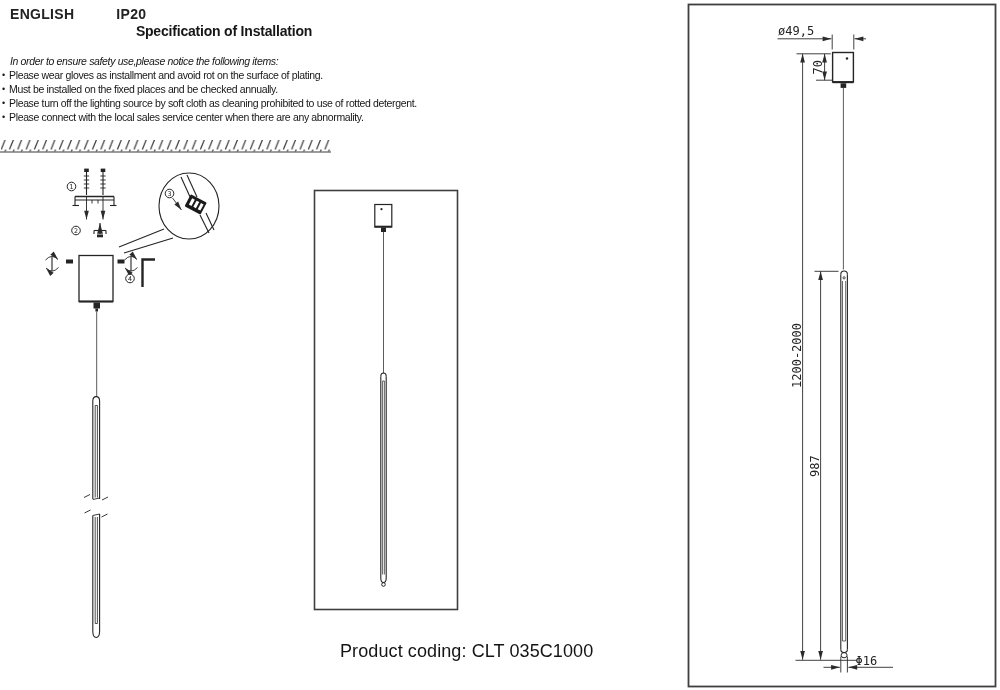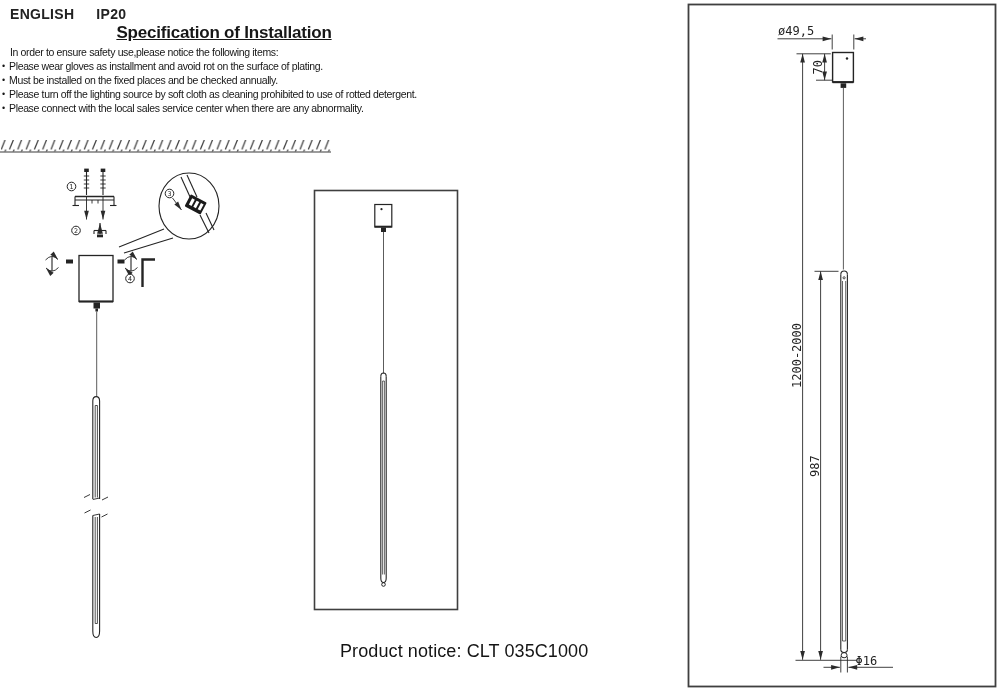--- a/index.html
+++ b/index.html
@@ -1,33 +1,33 @@
 <!DOCTYPE html>
 <html><head>
 <meta charset="utf-8">
 <style>
   html,body{margin:0;padding:0;}
   body{
     width:1000px;height:690px;position:relative;background:#ffffff;
     font-family:"Liberation Sans",sans-serif;color:#1a1a1a;overflow:hidden;
   }
   .hdr{
-    position:absolute;left:10px;top:6px;display:flex;gap:22px;
+    position:absolute;left:10px;top:6px;display:flex;gap:42px;
     font-size:14px;font-weight:700;letter-spacing:.3px;color:#222;
   }
   .specblock{position:absolute;left:2px;top:23px;width:444px;}
   .spec-title{
-    text-align:center;font-size:17px;font-weight:700;color:#161616;
-    margin-bottom:3px;letter-spacing:-0.2px;text-decoration:underline;
+    text-align:center;font-size:14px;font-weight:700;color:#161616;
+    margin-bottom:16px;letter-spacing:-0.2px;
   }
   .line{
     font-size:10.5px;line-height:13.6px;letter-spacing:-0.35px;
     white-space:nowrap;color:#161616;font-weight:500;
   }
-  .line.intro{padding-left:8px;}
+  .line.intro{padding-left:8px;font-style:italic;}
   .bullet{display:inline-block;width:7px;font-size:9px;vertical-align:0.5px;}
   .product-coding{
     position:absolute;left:340px;top:641px;font-size:18px;color:#141414;
     letter-spacing:0.1px;white-space:nowrap;
   }
   svg{position:absolute;left:0;top:0;}
   .dimtxt{font-family:"DejaVu Sans Mono","Liberation Mono",monospace;fill:#232323;}
   .stepnum{font-family:"DejaVu Sans",sans-serif;fill:#232323;}
 </style>
 </head>
@@ -40,21 +40,21 @@
 
 <div class="specblock">
   <div class="spec-title">Specification of Installation</div>
   <div class="line intro">In order to ensure safety use,please notice the following items:</div>
   <div class="line"><span class="bullet">•</span><span>Please wear gloves as installment and avoid rot on the surface of plating.</span></div>
   <div class="line"><span class="bullet">•</span><span>Must be installed on the fixed places and be checked annually.</span></div>
   <div class="line"><span class="bullet">•</span><span>Please turn off the lighting source by soft cloth as cleaning prohibited to use of rotted detergent.</span></div>
   <div class="line"><span class="bullet">•</span><span>Please connect with the local sales service center when there are any abnormality.</span></div>
 </div>
 
-<div class="product-coding">Product notice: CLT 035C1000</div>
+<div class="product-coding">Product coding: CLT 035C1000</div>
 
 <svg width="1000" height="690" viewBox="0 0 1000 690">
   <defs>
     <marker id="ar" viewBox="0 0 10 6" refX="9.5" refY="3" markerWidth="11" markerHeight="6.5" orient="auto-start-reverse">
       <path d="M0.5,0.6 L9.5,3 L0.5,5.4 Z" fill="#2b2b2b"></path>
     </marker>
     <pattern id="hatch" patternUnits="userSpaceOnUse" width="8.3" height="11.5">
       <line x1="1.2" y1="11.5" x2="5.8" y2="0" stroke="#3a3a3a" stroke-width="1.2"></line>
     </pattern>
   </defs>

